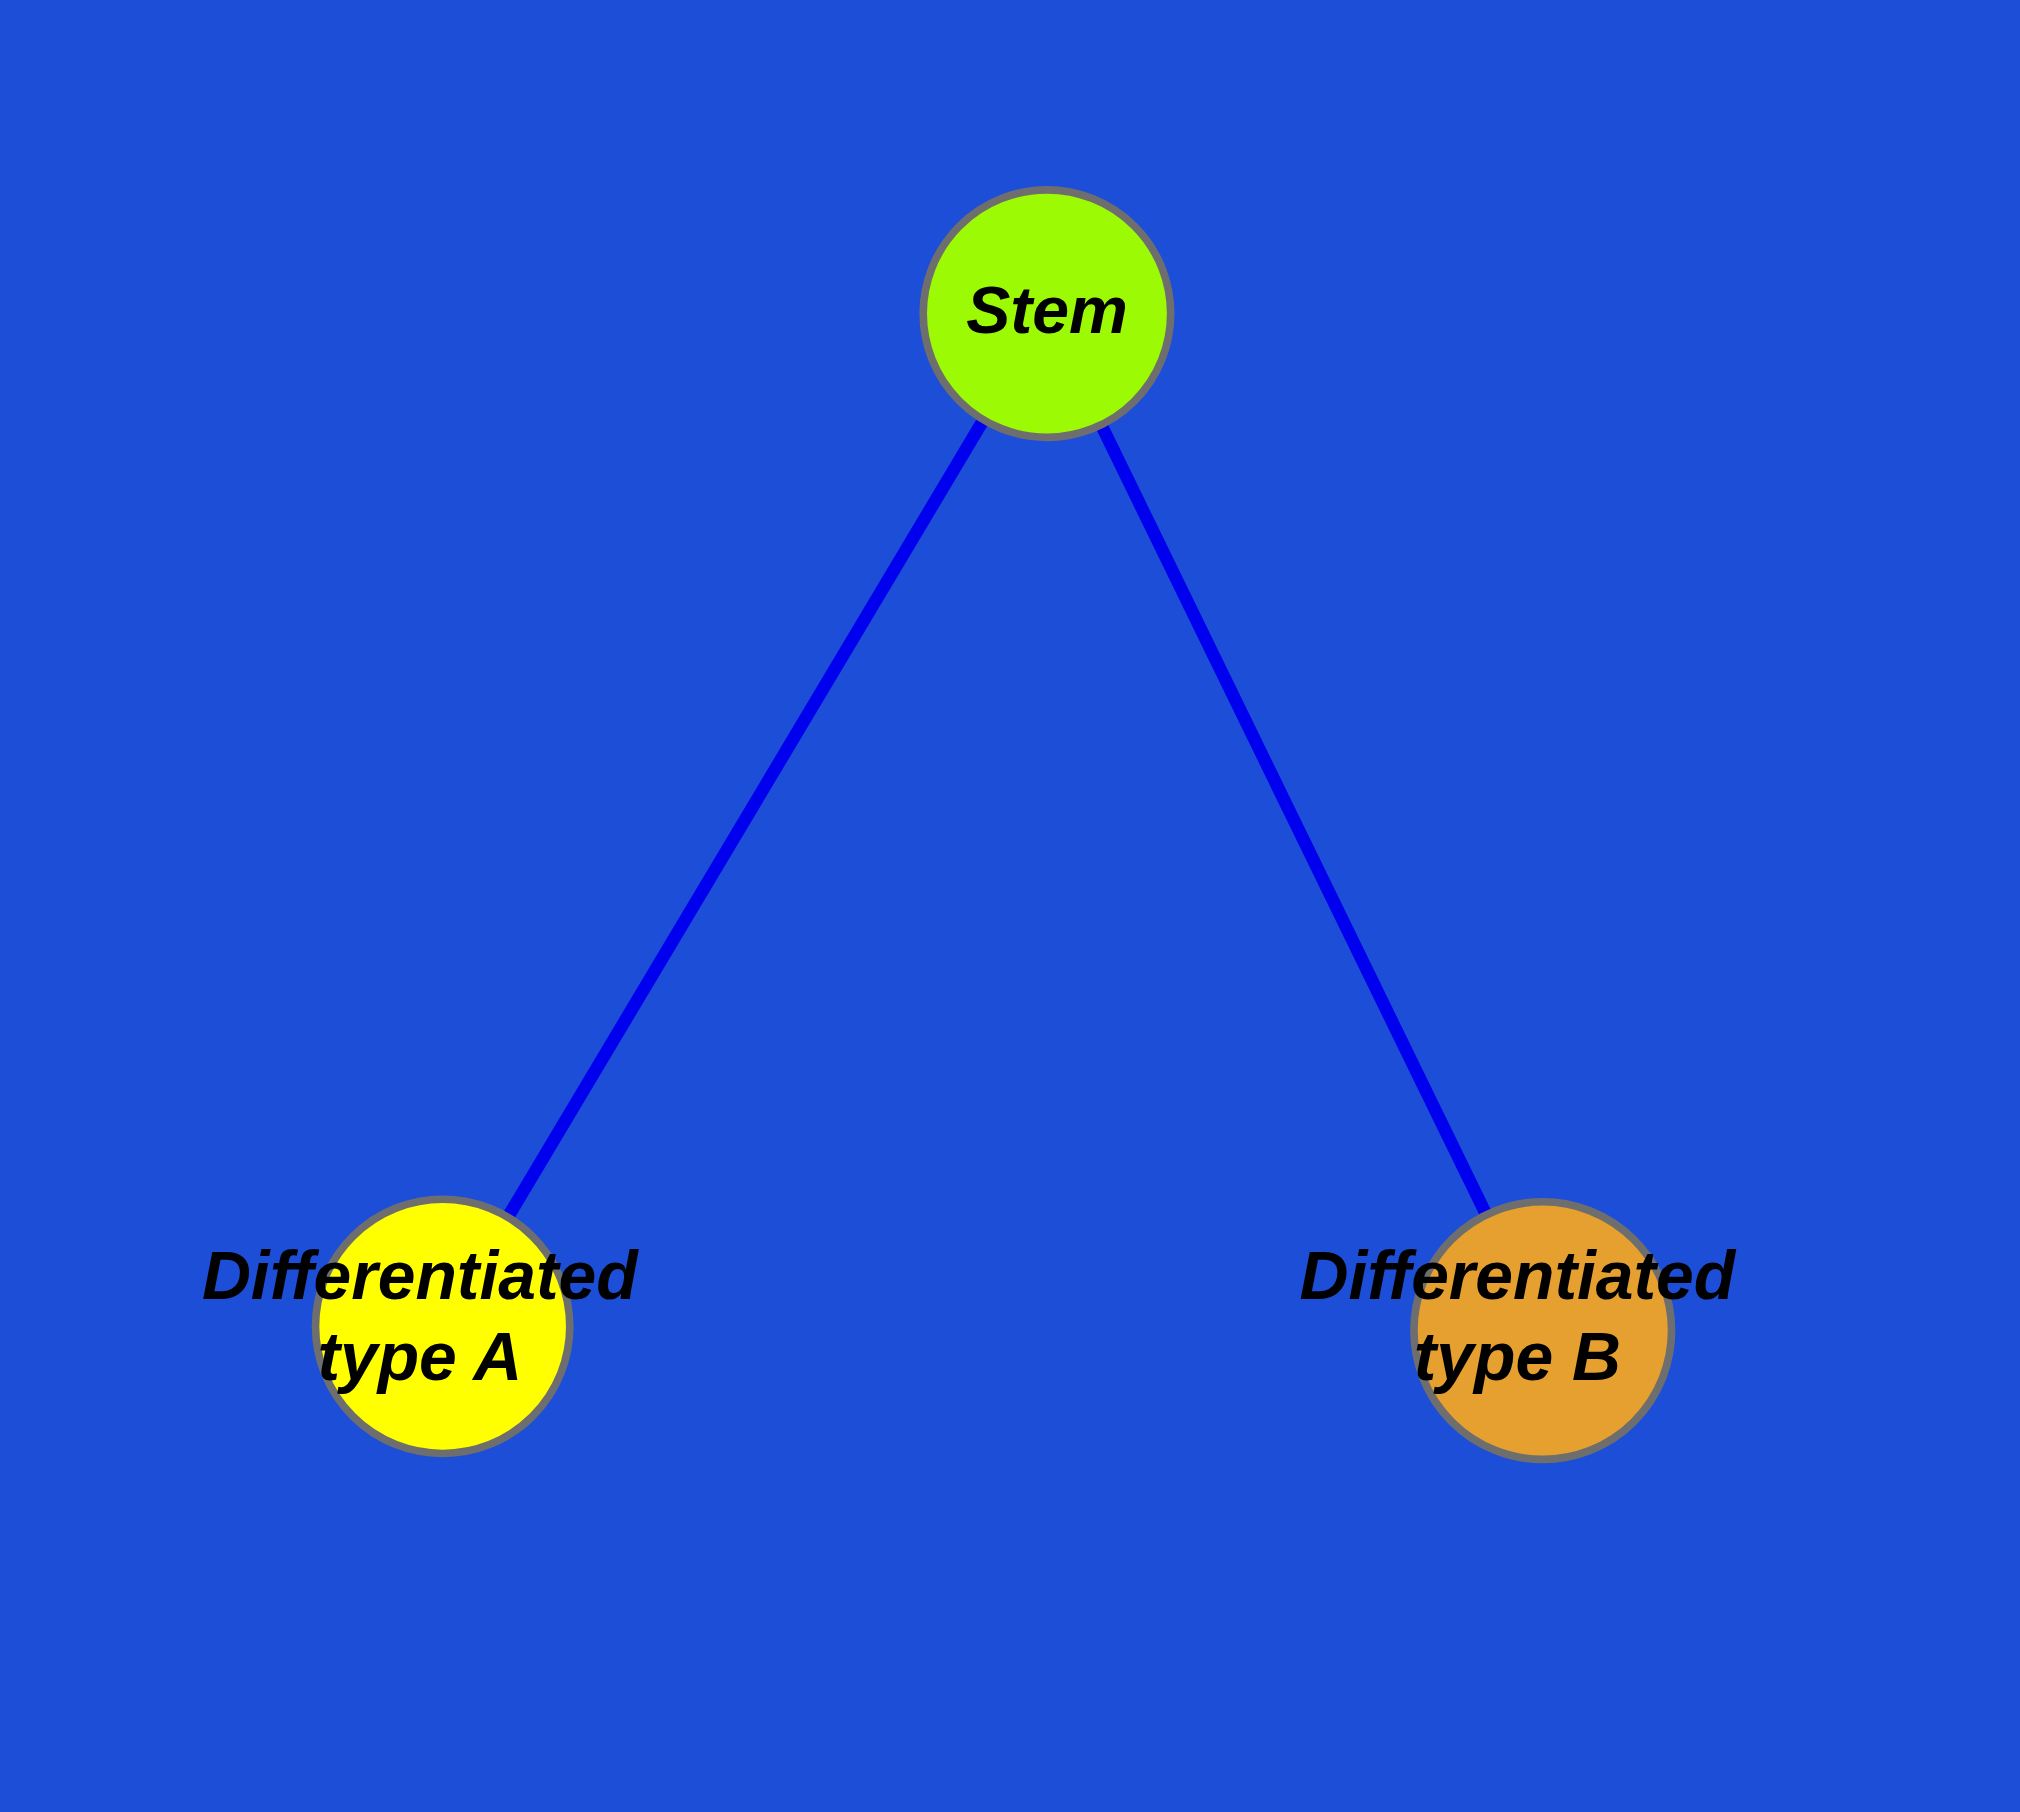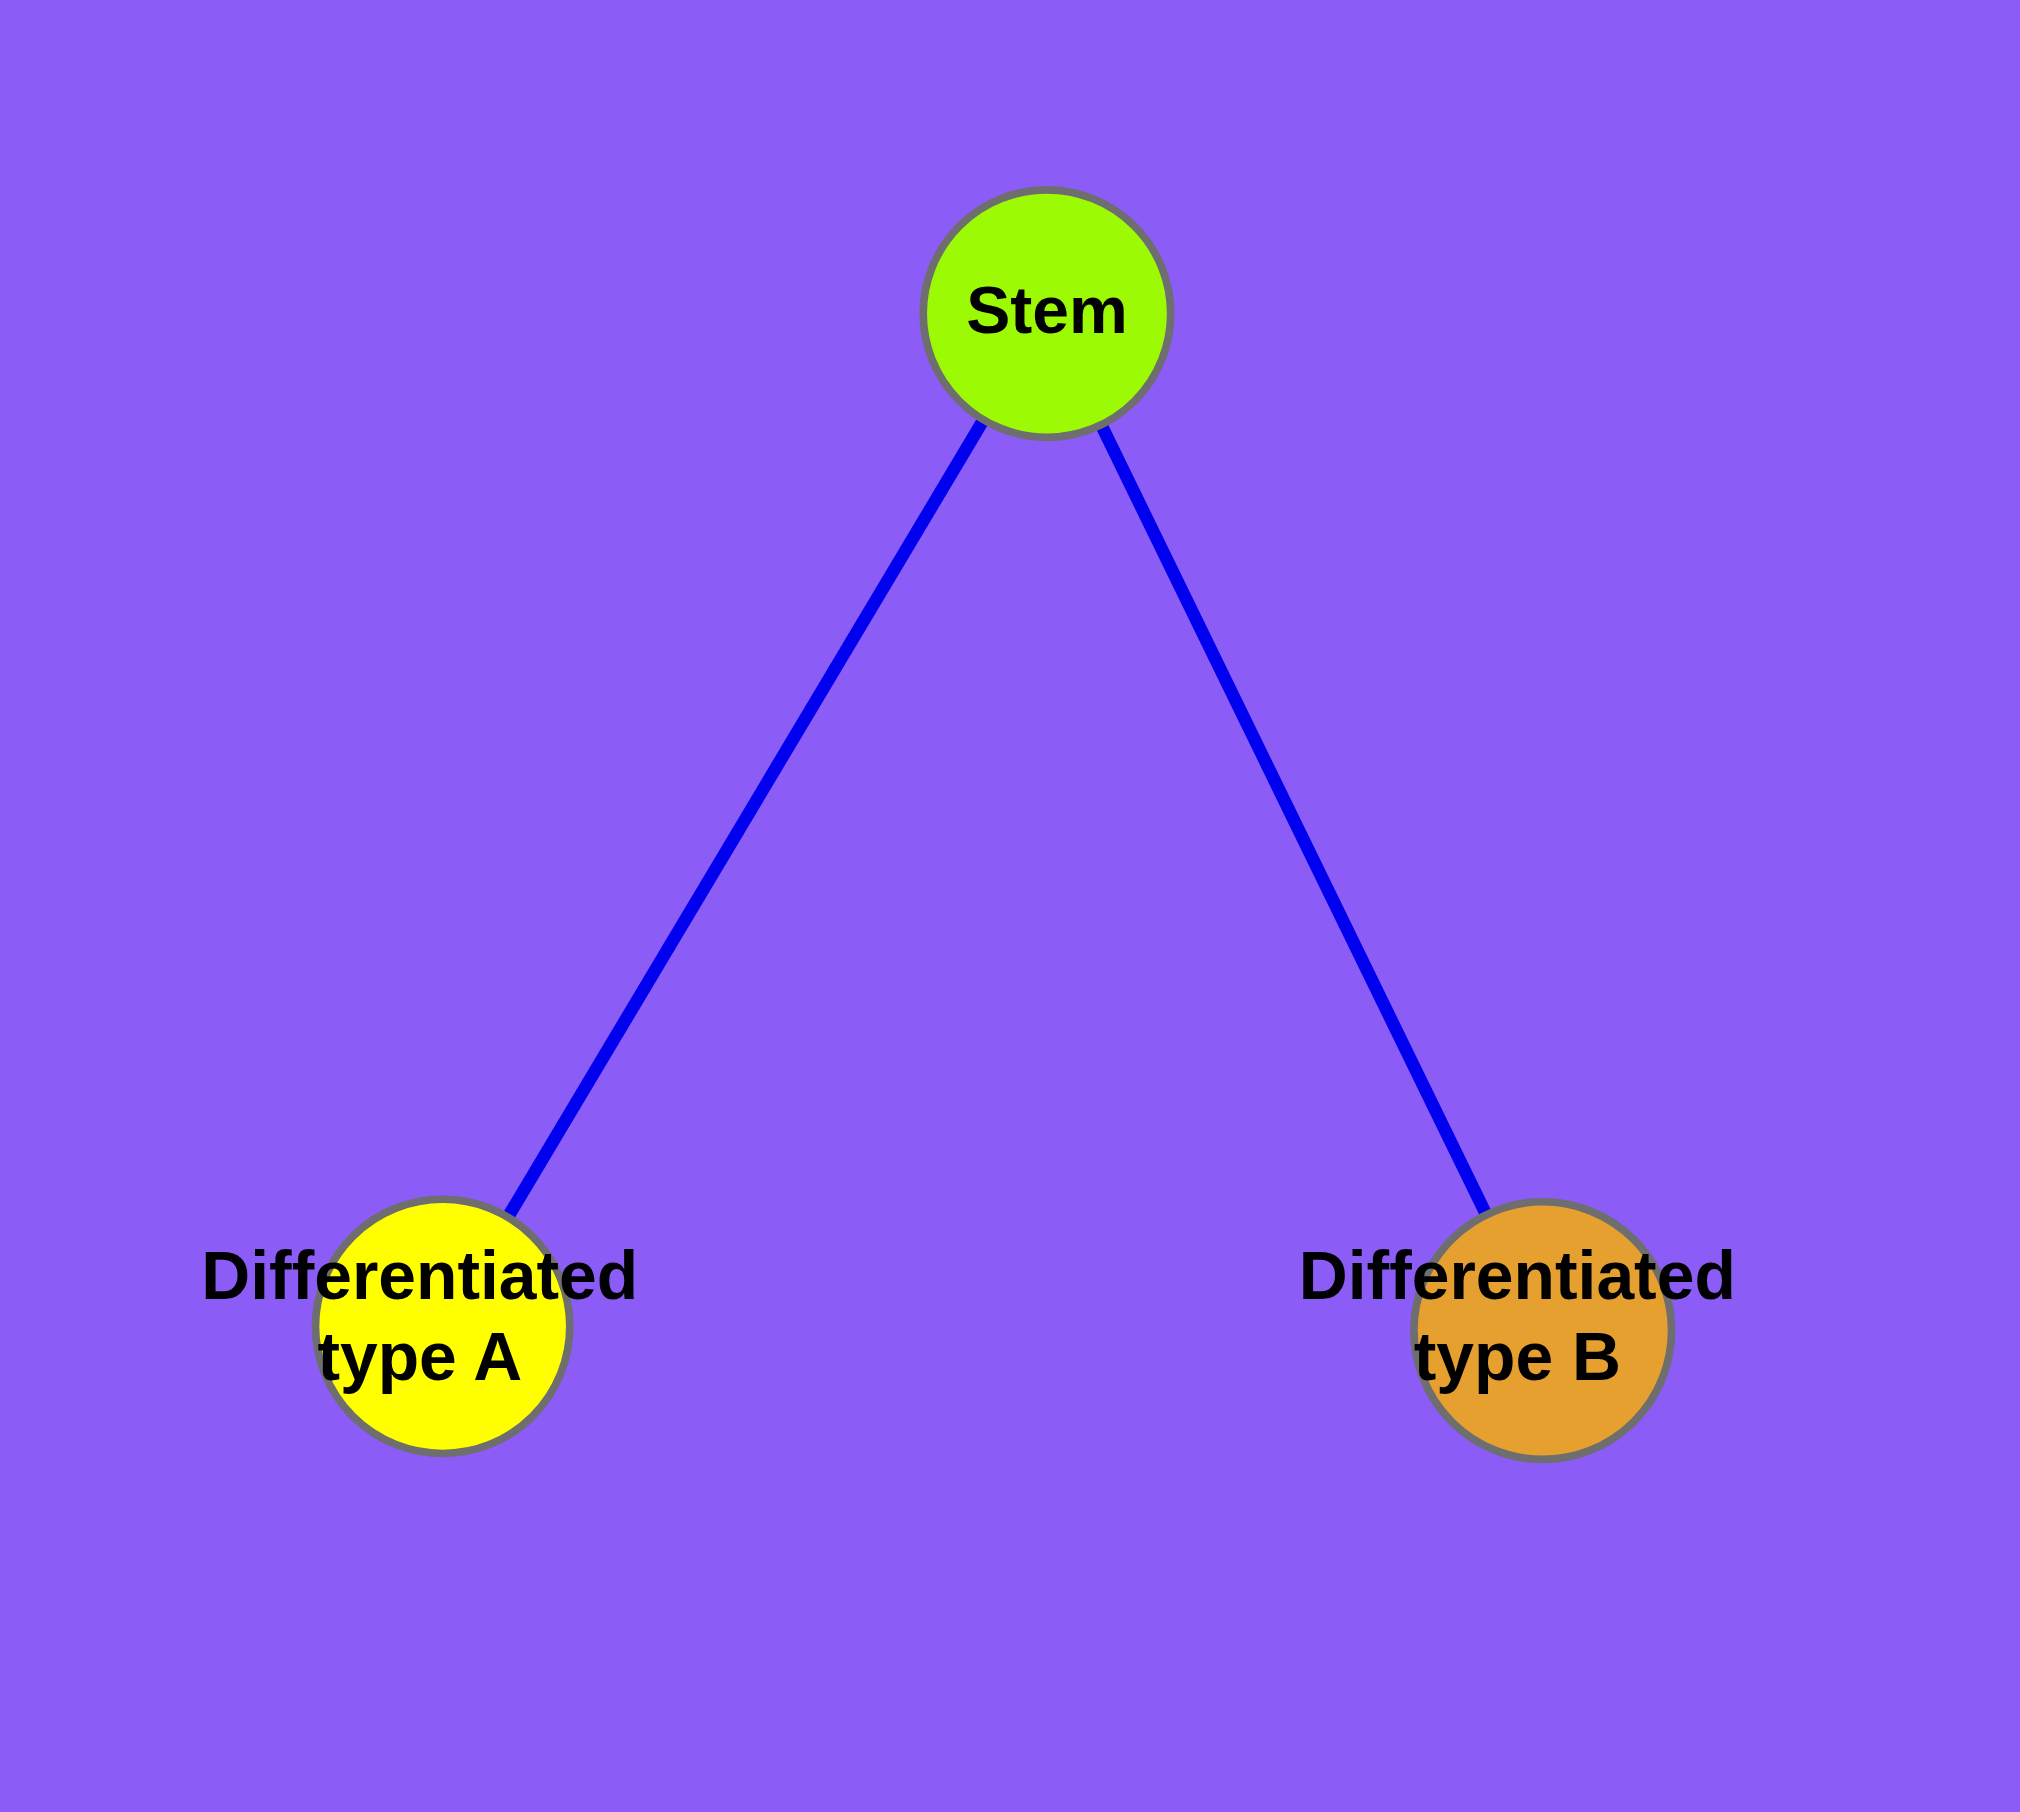--- a/index.html
+++ b/index.html
@@ -38,21 +38,21 @@
   .node-label-root {
     font-size: 78px;
   }
   .node-label-leaf {
     font-size: 80px;
   }
 </style>
 </head>
 <body style="background: rgb(204, 204, 251);">
 
-<div id="graph-canvas" style="background: #8b5cf6;">
+<div id="graph-canvas" style="background: #1d4ed8; font-style: italic;">
   <svg id="graph-svg" viewBox="0 0 2384 2138" xmlns="http://www.w3.org/2000/svg">
 
     <g>
       <line x1="1160.1924345034465" y1="495.378738805584" x2="598.8570878389248" y2="1436.186227254537" stroke="#0000ee" stroke-width="15" stroke-linecap="butt"></line>
       <line x1="1298.9775280898875" y1="501.23595505617976" x2="1753.3932584269662" y2="1433.370786516854" stroke="#0000ee" stroke-width="15" stroke-linecap="butt"></line>
     </g>
 
     <g>
 
       <g>

